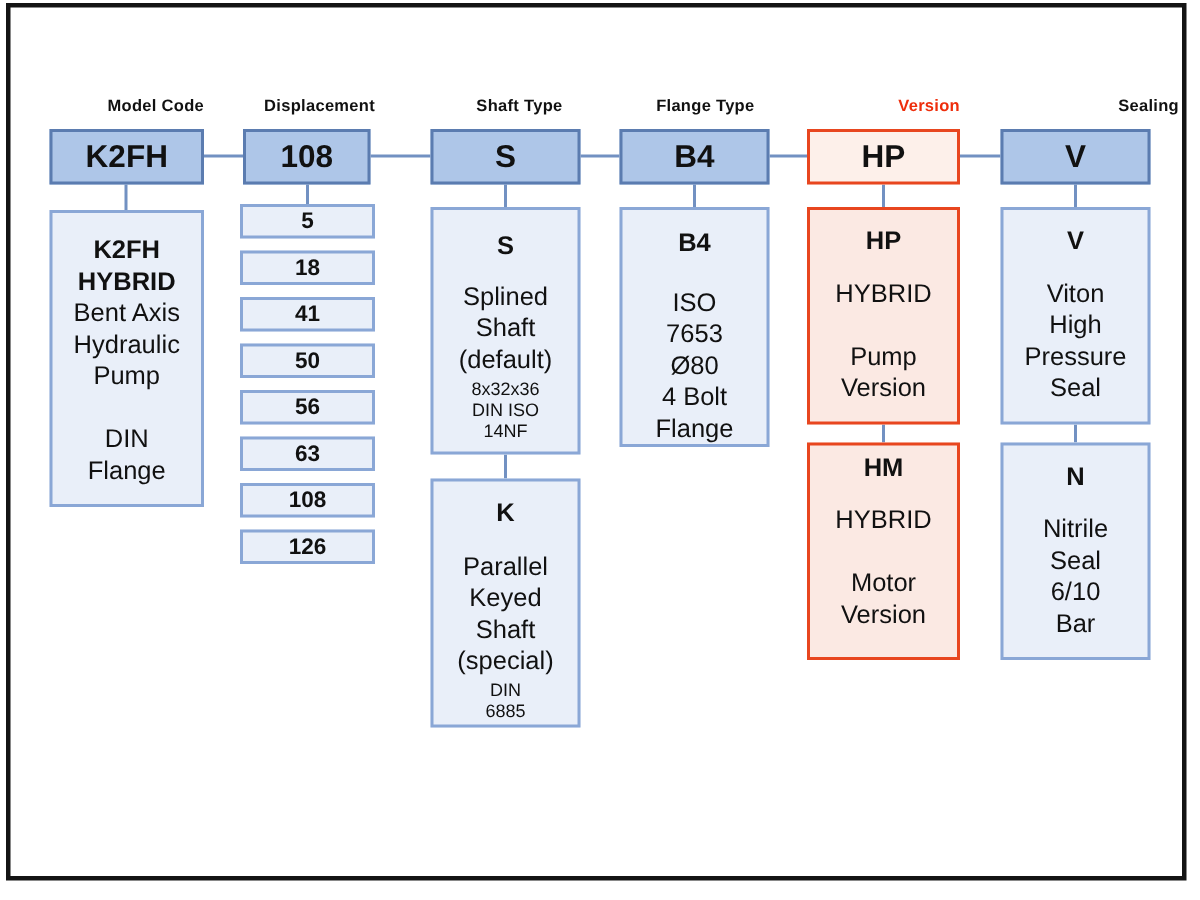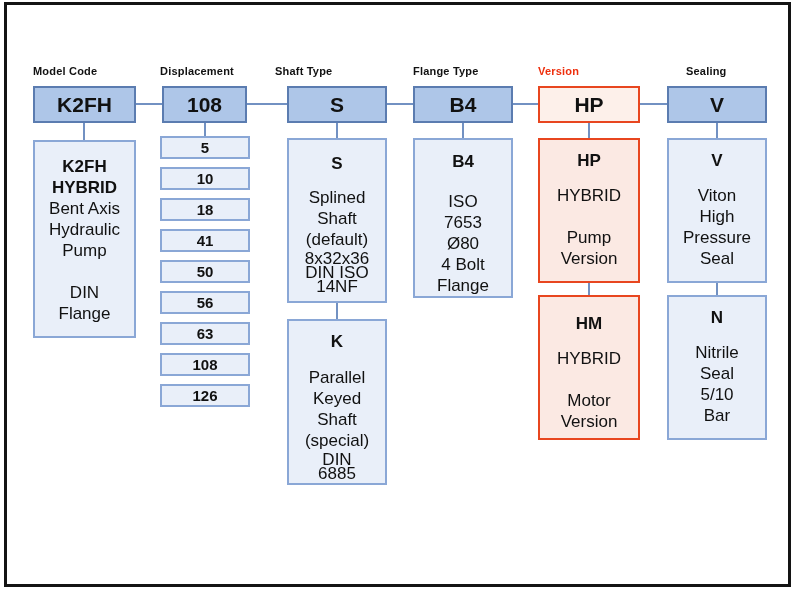--- a/index.html
+++ b/index.html
@@ -1,51 +1,51 @@
 <!DOCTYPE html>
 <html><head>
 <meta charset="utf-8">
 <style>
   html,body{margin:0;padding:0;background:#fff;}
   .stage{position:relative;width:800px;height:600px;background:#ffffff;
          font-family:"Liberation Sans", sans-serif;color:#111;overflow:hidden;}
   .frame{position:absolute;left:4px;top:2px;width:787px;height:585px;
          border:3px solid #141414;box-sizing:border-box;}
   .col-label{position:absolute;top:64px;height:15px;font-size:11px;font-weight:bold;
-             text-align:left;line-height:15px;letter-spacing:.2px;}
+             text-align:right;line-height:15px;letter-spacing:.2px;}
   .col-label.red{color:#ee2e0c;}
   .hdr{position:absolute;top:86px;height:37px;box-sizing:border-box;
        background:#aec6e8;border:2px solid #5b7cb0;
        display:flex;align-items:center;justify-content:center;
        font-size:21px;font-weight:bold;}
   .hdr.red{background:#fdf0ea;border-color:#e8461f;}
   .box{position:absolute;box-sizing:border-box;background:#e9eff9;border:2px solid #8aa7d6;
        text-align:center;}
   .box.red{background:#fbe9e3;border-color:#e8461f;}
   .box .title{font-size:17px;font-weight:bold;line-height:21px;white-space:pre-line;}
   .box .body{font-size:17px;line-height:21px;white-space:pre-line;}
-  .box .note{font-size:17px;line-height:14px;white-space:pre-line;margin-top:2px;}
+  .box .note{font-size:12px;line-height:14px;white-space:pre-line;margin-top:2px;}
   .opts{position:absolute;left:160px;top:136px;width:90px;
         display:flex;flex-direction:column;gap:8px;}
   .opt{height:23px;box-sizing:border-box;background:#e9eff9;border:2px solid #8aa7d6;
        display:flex;align-items:center;justify-content:center;
        font-size:15px;font-weight:bold;}
   .hline{position:absolute;height:2px;background:#7291c2;top:103px;}
   .vline{position:absolute;width:2px;background:#7291c2;}
 </style>
 </head>
 <body>
 
 <div class="stage">
   <div class="frame"></div>
 
   <div class="col-label" style="left:33px;width:103px;">Model Code</div>
   <div class="col-label" style="left:160px;width:90px;">Displacement</div>
   <div class="col-label" style="left:275px;width:100px;">Shaft Type</div>
-  <div class="col-label" style="left:413px;width:100px;">Flange Type</div>
+  <div class="col-label" style="left:403px;width:100px;">Flange Type</div>
   <div class="col-label red" style="left:538px;width:102px;">Version</div>
   <div class="col-label" style="left:686px;width:100px;">Sealing</div>
 
   <div class="hline" style="left:136px;width:26px;"></div>
   <div class="hline" style="left:247px;width:40px;"></div>
   <div class="hline" style="left:387px;width:26px;"></div>
   <div class="hline" style="left:513px;width:25px;"></div>
   <div class="hline" style="left:640px;width:27px;"></div>
 
   <div class="vline" style="left:83px;top:123px;height:17px;"></div>
@@ -72,21 +72,20 @@
     <div class="body">Bent Axis
 Hydraulic
 Pump
 
 DIN
 Flange</div>
   </div>
 
   <div class="opts">
     <div class="opt">5</div>
-    <div class="opt">10</div>
     <div class="opt">18</div>
     <div class="opt">41</div>
     <div class="opt">50</div>
     <div class="opt">56</div>
     <div class="opt">63</div>
     <div class="opt">108</div>
     <div class="opt">126</div>
   </div>
 
   <div class="box" style="left:287px;top:138px;width:100px;height:165px;padding-top:13px;">
@@ -117,35 +116,35 @@
 Flange</div>
   </div>
 
   <div class="box red" style="left:538px;top:138px;width:102px;height:145px;padding-top:10px;">
     <div class="title" style="margin-bottom:14px;">HP</div>
     <div class="body">HYBRID
 
 Pump
 Version</div>
   </div>
-  <div class="box red" style="left:538px;top:295px;width:102px;height:145px;padding-top:16px;">
+  <div class="box red" style="left:538px;top:295px;width:102px;height:145px;padding-top:4px;">
     <div class="title" style="margin-bottom:14px;">HM</div>
     <div class="body">HYBRID
 
 Motor
 Version</div>
   </div>
 
   <div class="box" style="left:667px;top:138px;width:100px;height:145px;padding-top:10px;">
     <div class="title" style="margin-bottom:14px;">V</div>
     <div class="body">Viton
 High
 Pressure
 Seal</div>
   </div>
   <div class="box" style="left:667px;top:295px;width:100px;height:145px;padding-top:10px;">
     <div class="title" style="margin-bottom:14px;">N</div>
     <div class="body">Nitrile
 Seal
-5/10
+6/10
 Bar</div>
   </div>
 </div>
 
 </body></html>

